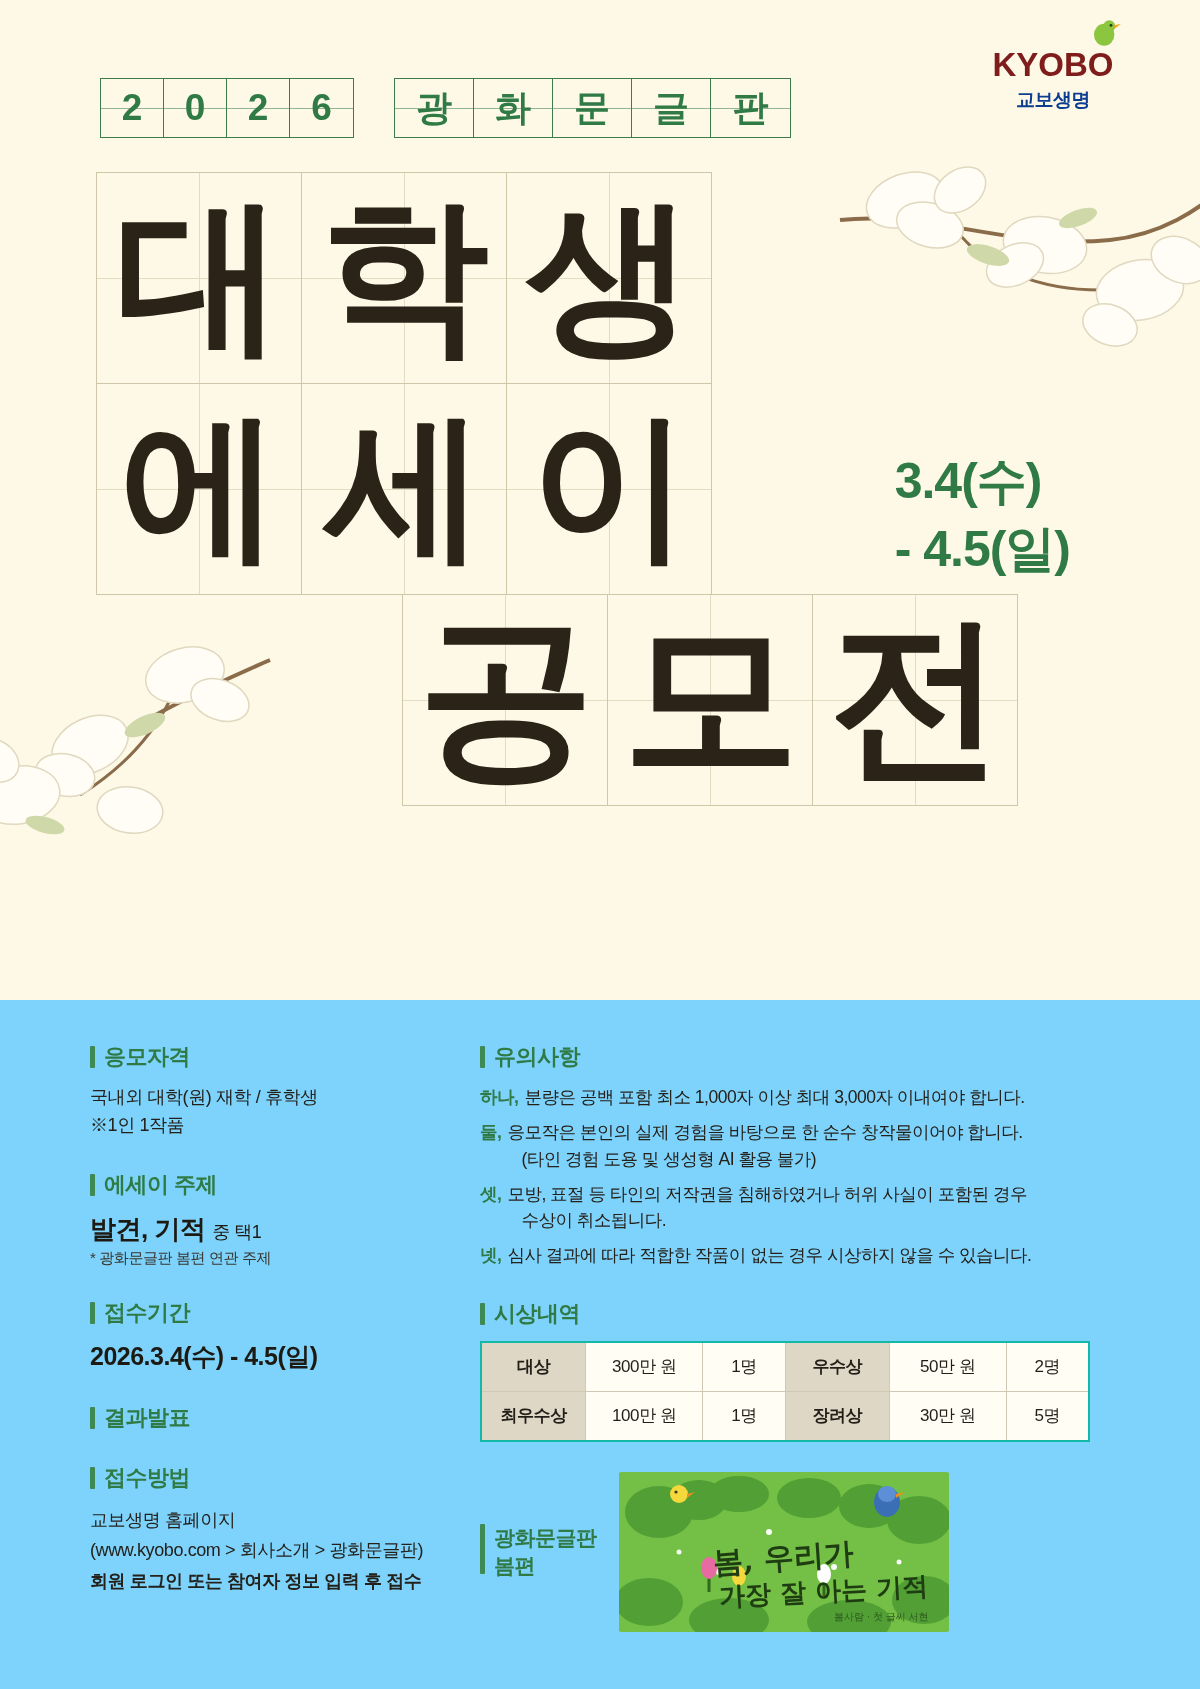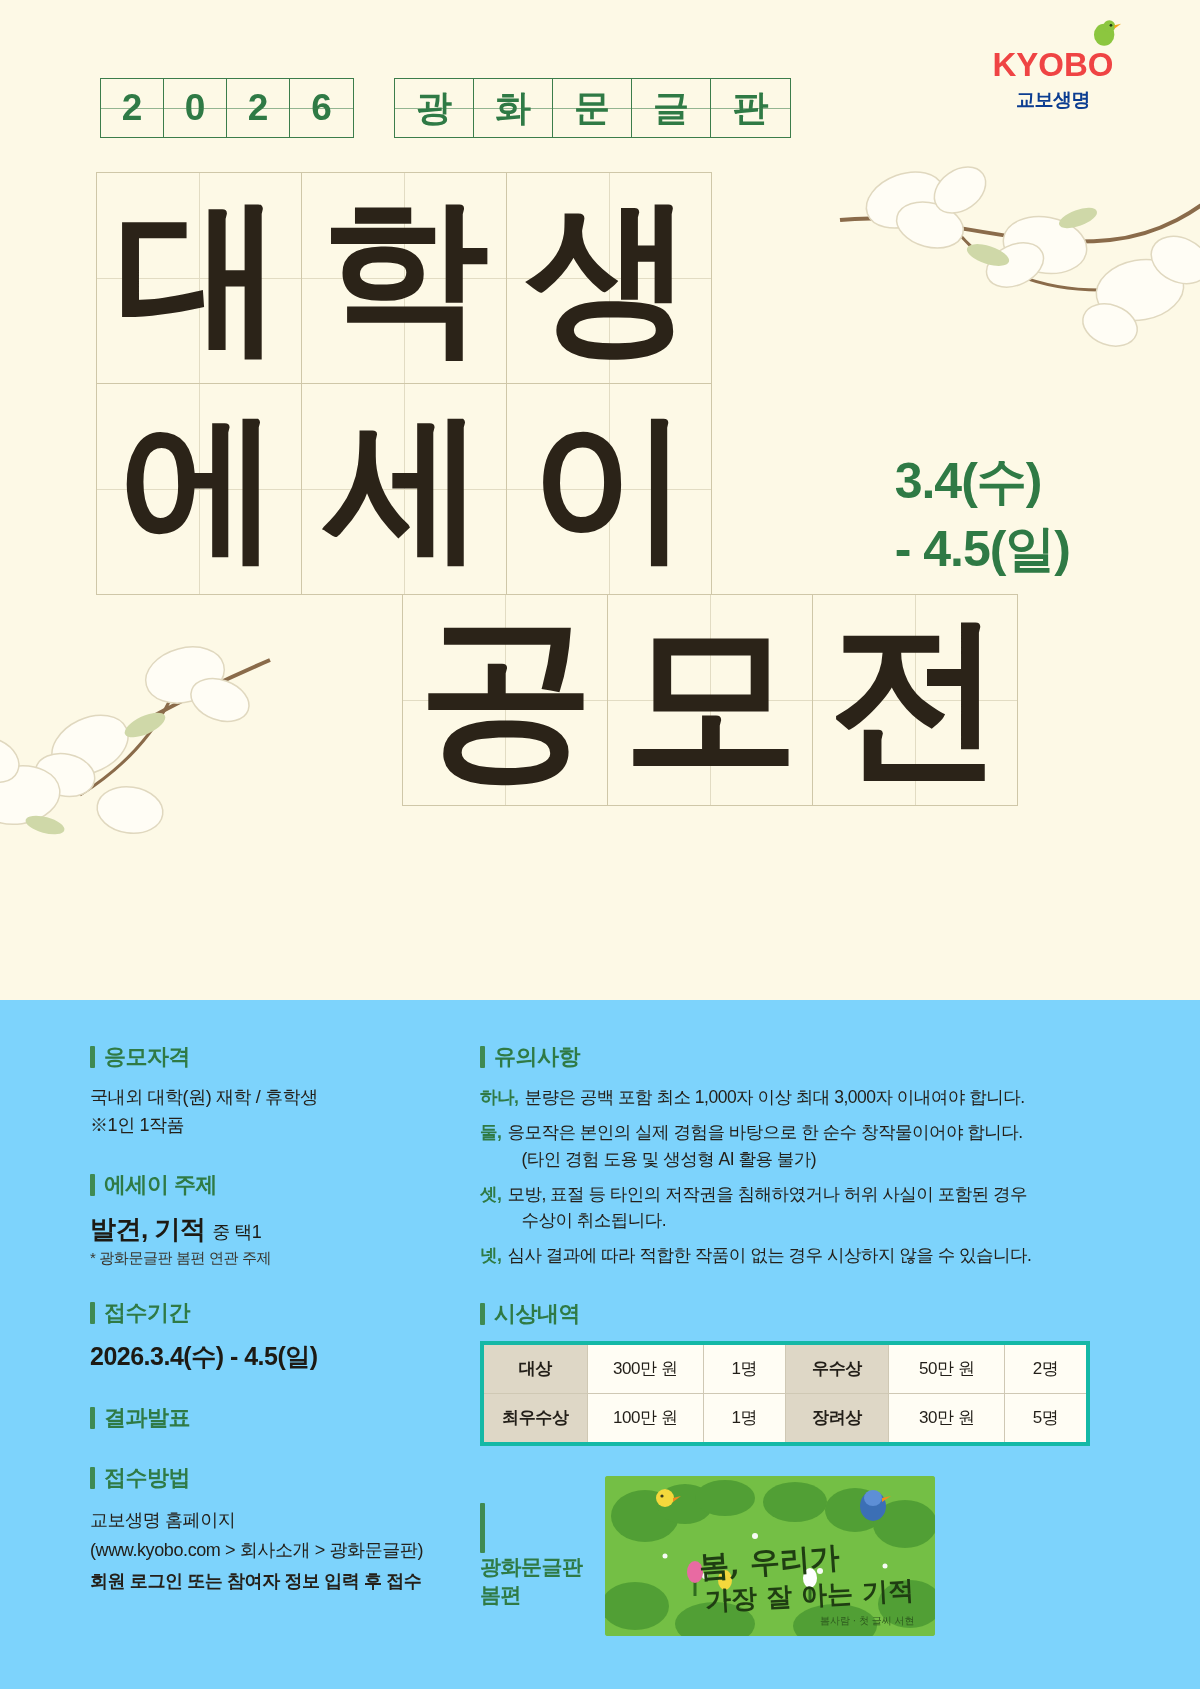--- a/index.html
+++ b/index.html
@@ -42,21 +42,21 @@
   .logo .bird {
     position: absolute;
     right: 16px;
     top: -10px;
     width: 34px;
     height: 34px;
   }
   .logo .brand {
     font-size: 33px;
     font-weight: bold;
-    color: #ef4444;
+    color: #7f1d1d;
     letter-spacing: 0px;
     line-height: 1;
     margin-top: 22px;
   }
   .logo .brand-kr {
     font-size: 19px;
     font-weight: bold;
     color: #0b3d91;
     letter-spacing: -0.5px;
     margin-top: 6px;
@@ -264,21 +264,21 @@
   .notice-item .sub2 {
     display: block;
     padding-left: 14px;
   }
 
   
   .prize-table {
     border-collapse: collapse;
     width: 610px;
     margin-top: 4px;
-    border: 4px solid #14b8a6;
+    border: 2px solid #14b8a6;
     background: #fffdf4;
   }
   .prize-table td {
     border: 1px solid #cfc8b4;
     height: 46px;
     text-align: center;
     font-size: 17px;
     color: #221e18;
     letter-spacing: -0.4px;
   }
@@ -297,21 +297,20 @@
     margin-top: 28px;
   }
   .banner-label {
     font-size: 21px;
     font-weight: bold;
     color: #2f7a45;
     line-height: 1.3;
     display: flex;
     letter-spacing: -0.5px;
     margin-right: 22px;
-    flex-direction: column;
   }
   .banner-label .bar {
     display: inline-block;
     width: 5px;
     height: 50px;
     background: #3f8a53;
     margin-right: 9px;
     border-radius: 1px;
   }
   .banner-img {

